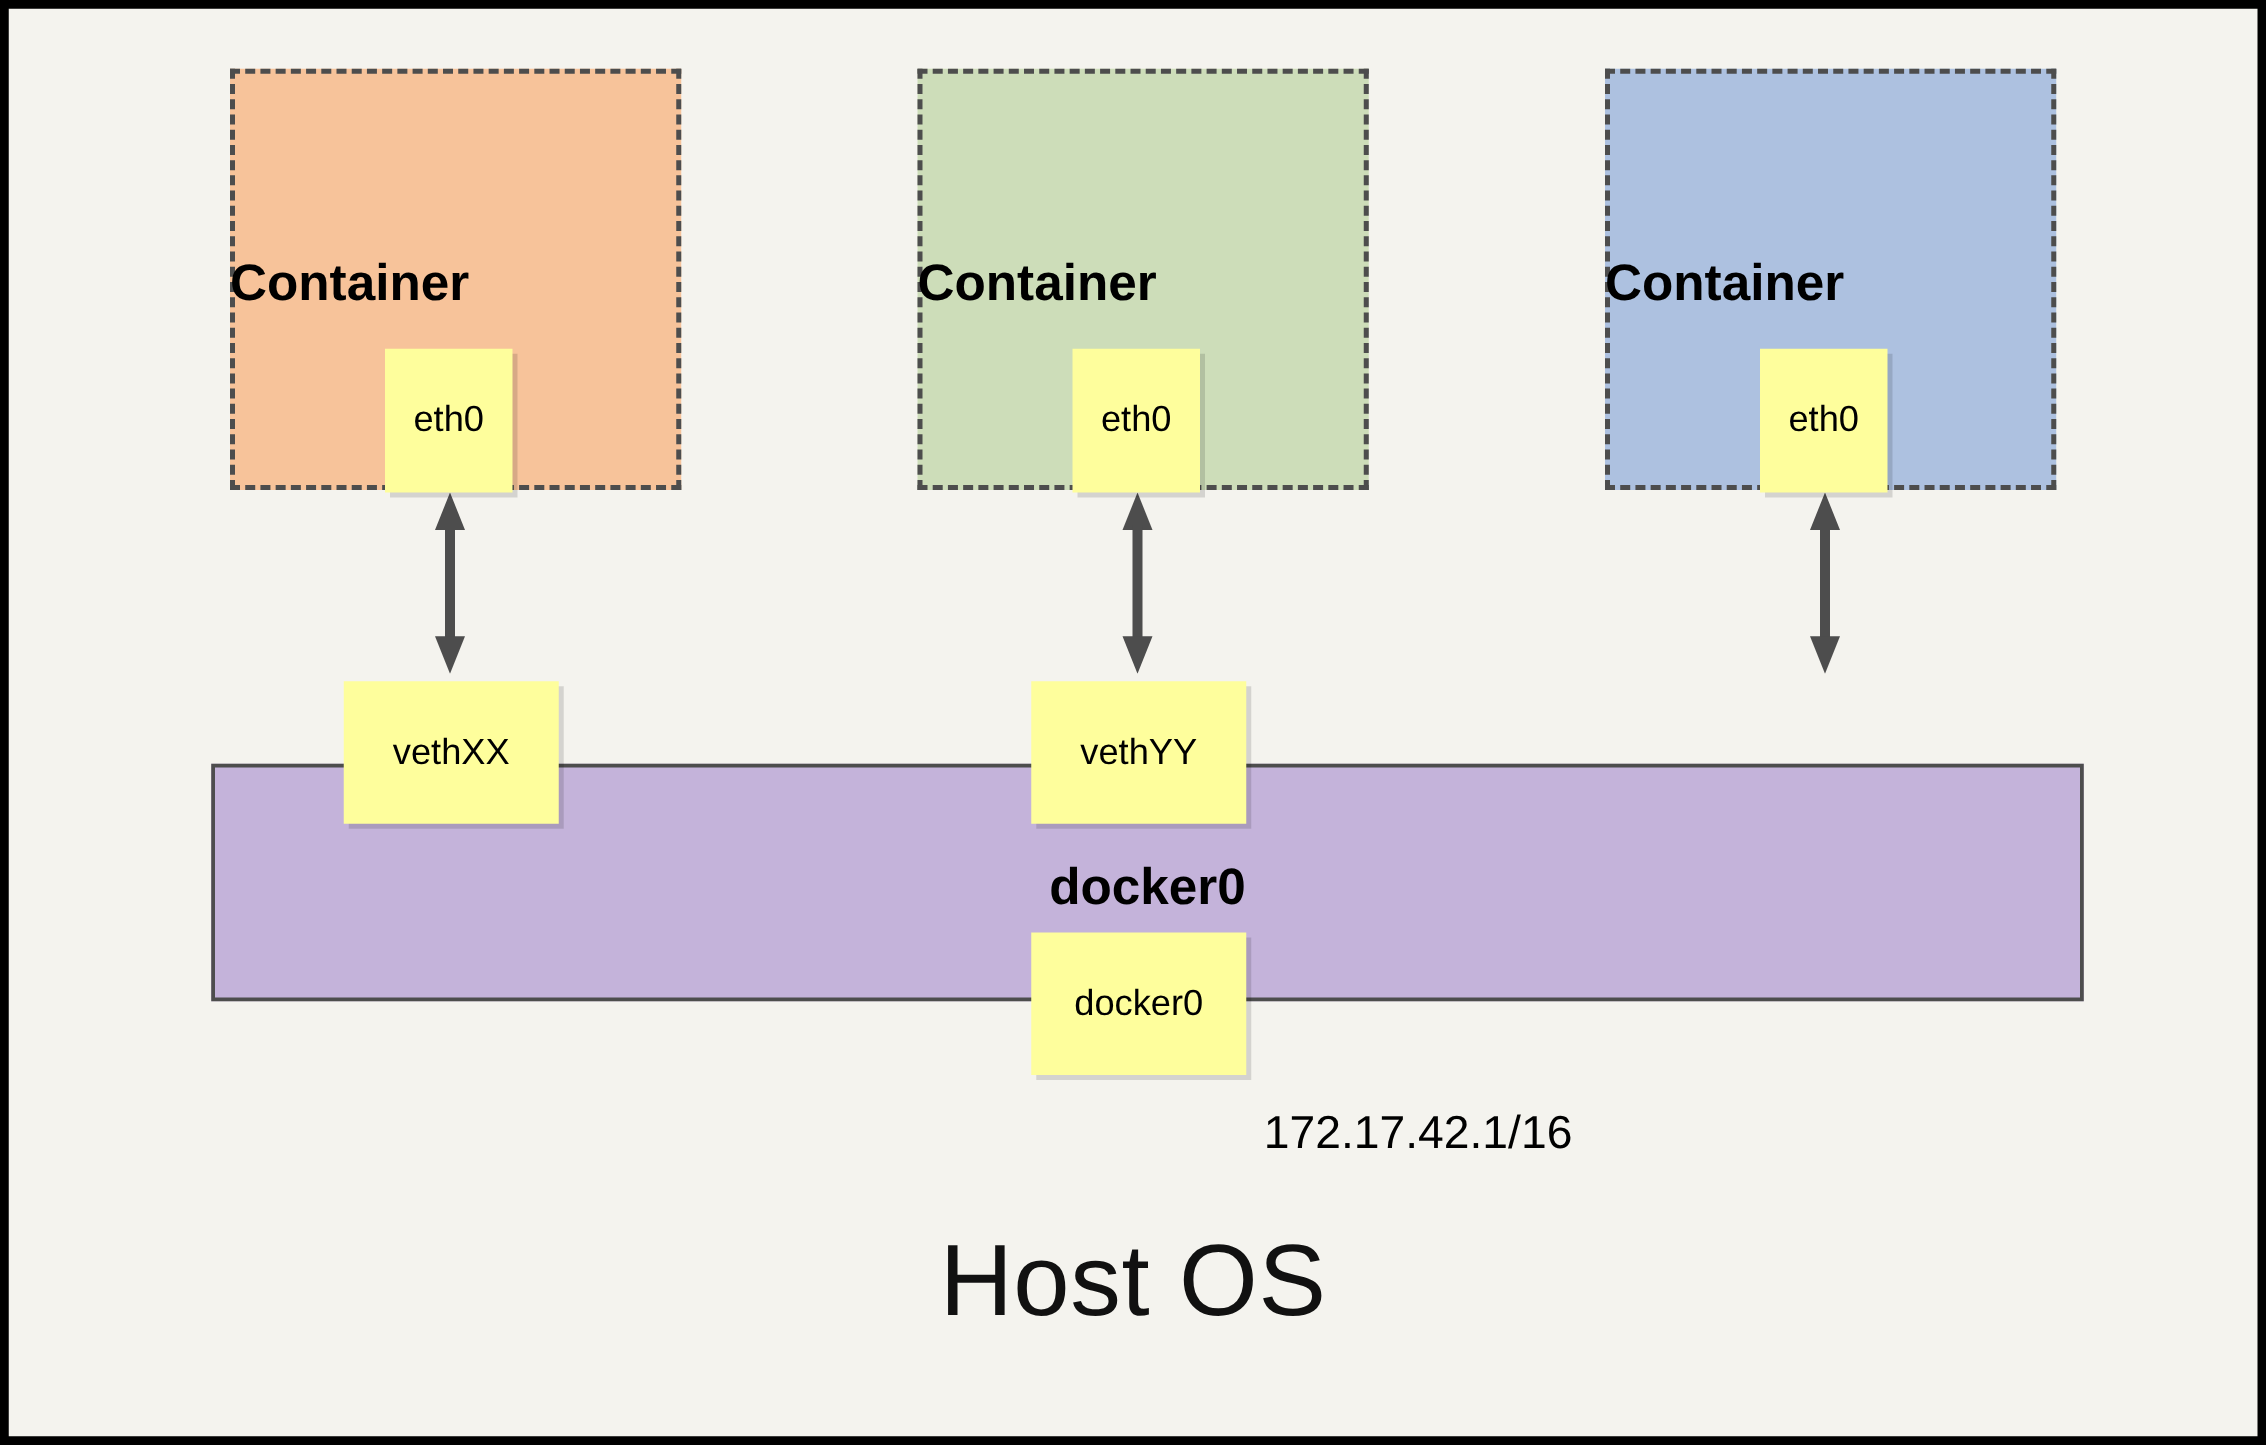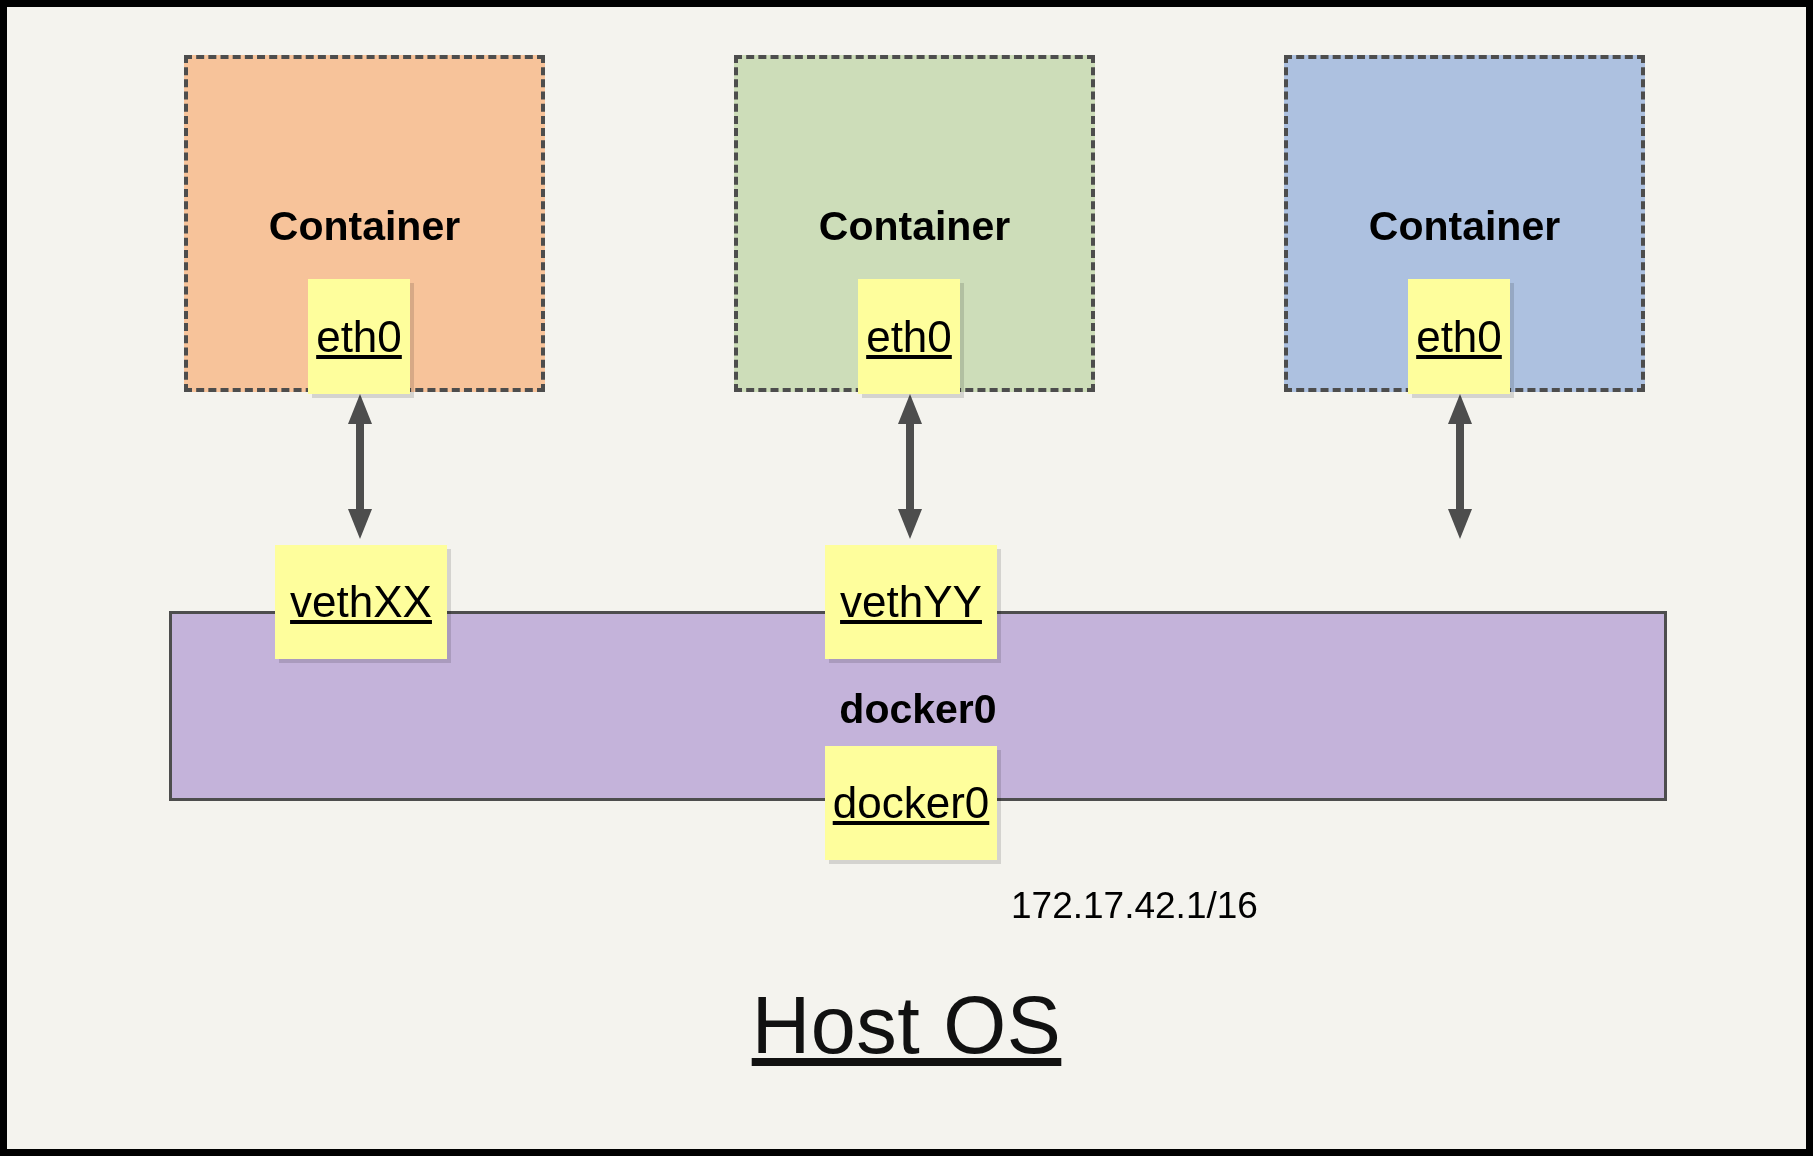--- a/index.html
+++ b/index.html
@@ -32,45 +32,43 @@
   
   .container-box {
     position: absolute;
     border: 4px dashed #4d4d4d;
     box-sizing: border-box;
   }
   .container-title {
     position: absolute;
     left: 0;
     right: 0;
-    text-align: center;
     font-weight: bold;
     font-size: 41px;
     color: #000000;
     line-height: 1;
     white-space: nowrap;
   }
 
   
   .note {
     position: absolute;
     background: #fefe9c;
     box-sizing: border-box;
     display: flex;
     align-items: center;
     justify-content: center;
     color: #000000;
     box-shadow: 4px 4px 0 0 rgba(0,0,0,0.13);
     z-index: 30;
   }
   .note-label {
-    font-size: 44px;
+    font-size: 29px;
     line-height: 1;
     white-space: nowrap;
-    text-decoration: underline;
   }
 
   
   #bridge {
     position: absolute;
     background: #c4b3da;
     border: 3px solid #4d4d4d;
     box-sizing: border-box;
     z-index: 10;
   }
@@ -107,21 +105,20 @@
   }
   #host-os-label {
     position: absolute;
     left: 0;
     right: 0;
     text-align: center;
     font-size: 81px;
     color: #111111;
     line-height: 1;
     letter-spacing: 0.5px;
-    text-decoration: underline;
   }
 </style>
 </head>
 <body>
 
 <div id="canvas">
   <div id="stage">
 
     <div class="container-box" style="left:177px; top:48px; width:361px; height:337px; background:#f7c39a;">
     </div>

